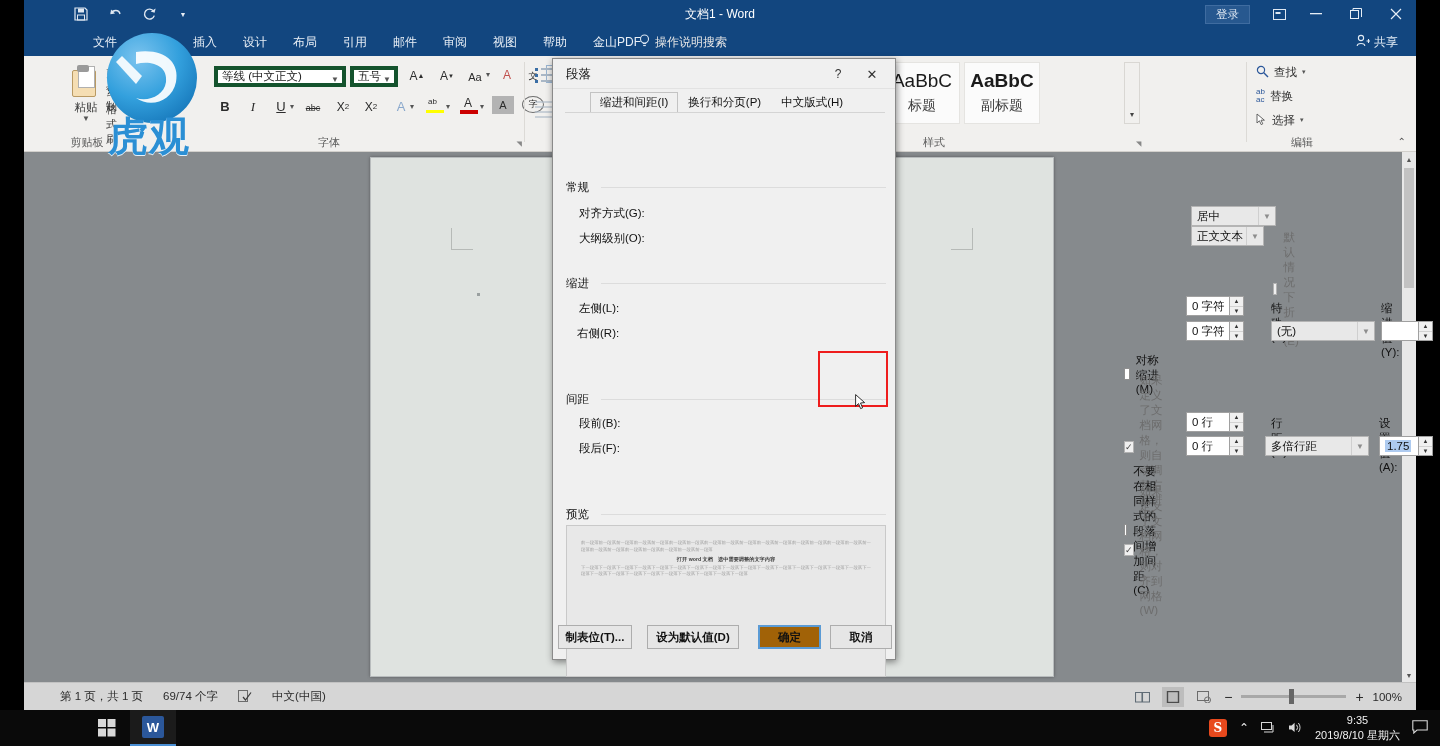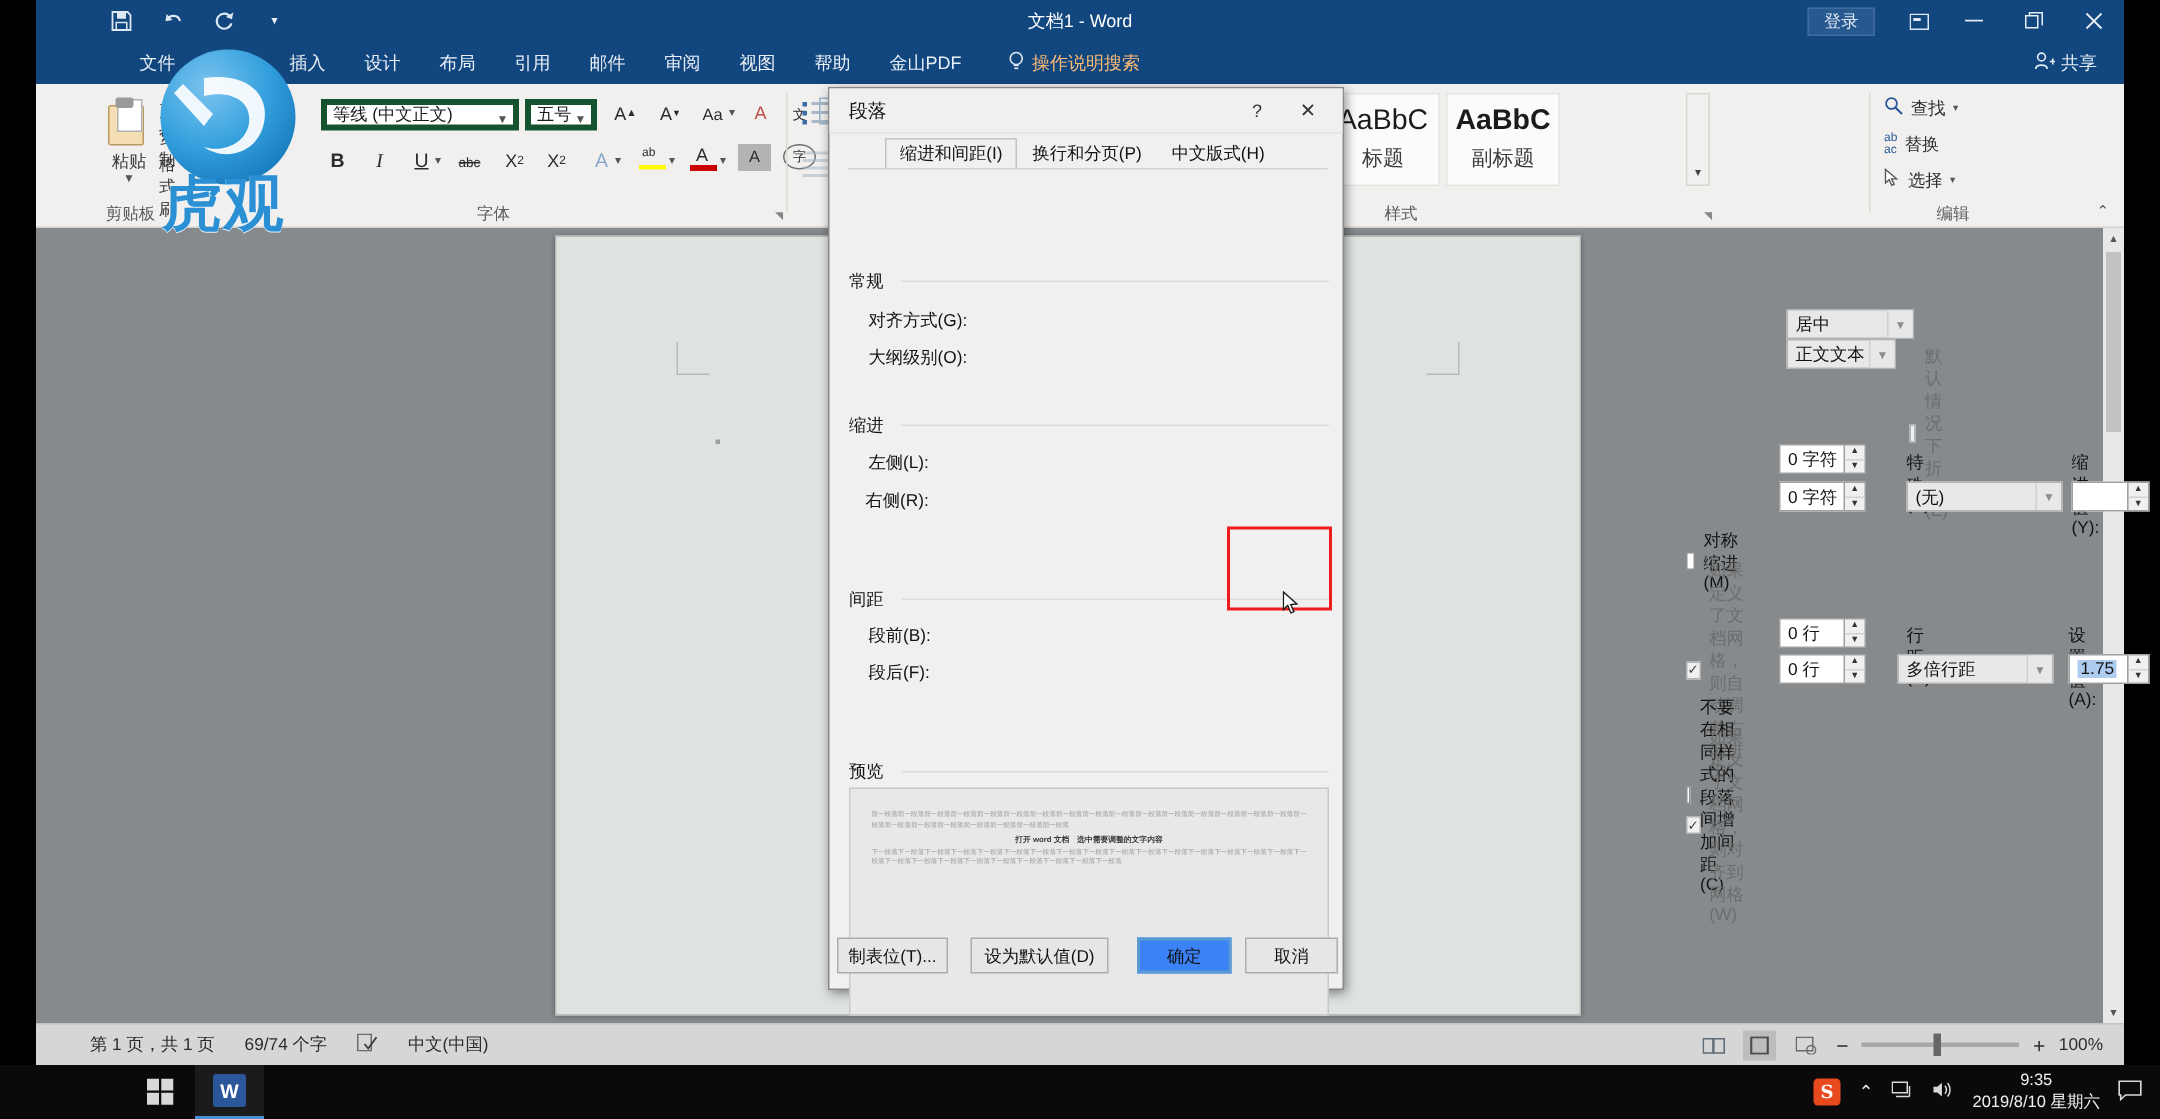--- a/index.html
+++ b/index.html
@@ -55,22 +55,22 @@
   .tabstrip {
     position:absolute; left:0; top:28px; width:1392px; height:28px;
     background:#12467f;
   }
   .tabs { position:absolute; left:56px; top:0; height:28px; display:flex; align-items:center; }
   .tab {
     height:28px; padding:0 13px; display:flex; align-items:center;
     color:#e9eff6; font-size:12px;
   }
   .tellme {
-    position:absolute; left:648px; top:0; height:28px; display:flex;
-    align-items:center; gap:5px; color:#fdba74; font-size:12px;
+    position:absolute; left:615px; top:0; height:28px; display:flex;
+    align-items:center; gap:5px; color:#e5e5e5; font-size:12px;
   }
   .share {
     position:absolute; right:18px; top:0; height:28px; display:flex;
     align-items:center; gap:4px; color:#e3ecf5; font-size:12px;
   }
 
   
   .ribbon {
     position:absolute; left:0; top:56px; width:1392px; height:96px;
     background:#f1f0ee; border-bottom:1px solid #d2d0cc;
@@ -219,26 +219,26 @@
   .cb.dim .cbbox { background:#f0f0f0; border-color:#b2b2b2; }
 
   .preview-box {
     position:absolute; left:13px; top:466px; width:320px; height:152px;
     background:#e8e8e8; border:1px solid #c9c9c9;
     overflow:hidden;
   }
   .pv-para { font-size:4.4px; color:#9a9a9a; line-height:1.55; text-align:justify; padding:0 14px; }
   .pv-main { font-size:5.2px; color:#3a3a3a; text-align:center; margin:2px 0; font-weight:bold; }
 
-  .btnrow { position:absolute; left:0; bottom:10px; width:100%; height:24px; }
+  .btnrow { position:absolute; left:0; bottom:10px; width:100%; height:24px;font-weight:bold; }
   .dbtn {
     position:absolute; height:24px; background:#e6e6e6; border:1px solid #adadad;
     font-size:11.5px; color:#111; display:flex; align-items:center; justify-content:center;
   }
-  .dbtn.primary { border:2px solid #5b9bd5; background:#3b82f6; }
+  .dbtn.primary { border:2px solid #5b9bd5; background:#a16207; }
 
   .redbox {
     position:absolute; left:818px; top:351px; width:70px; height:56px;
     border:2px solid #ee1c1c; pointer-events:none;
   }
   .mousecursor { position:absolute; left:855px; top:394px; width:11px; height:16px; }
 
   
   #watermark {
     position:absolute; left:84px; top:32px; width:130px; height:140px;

